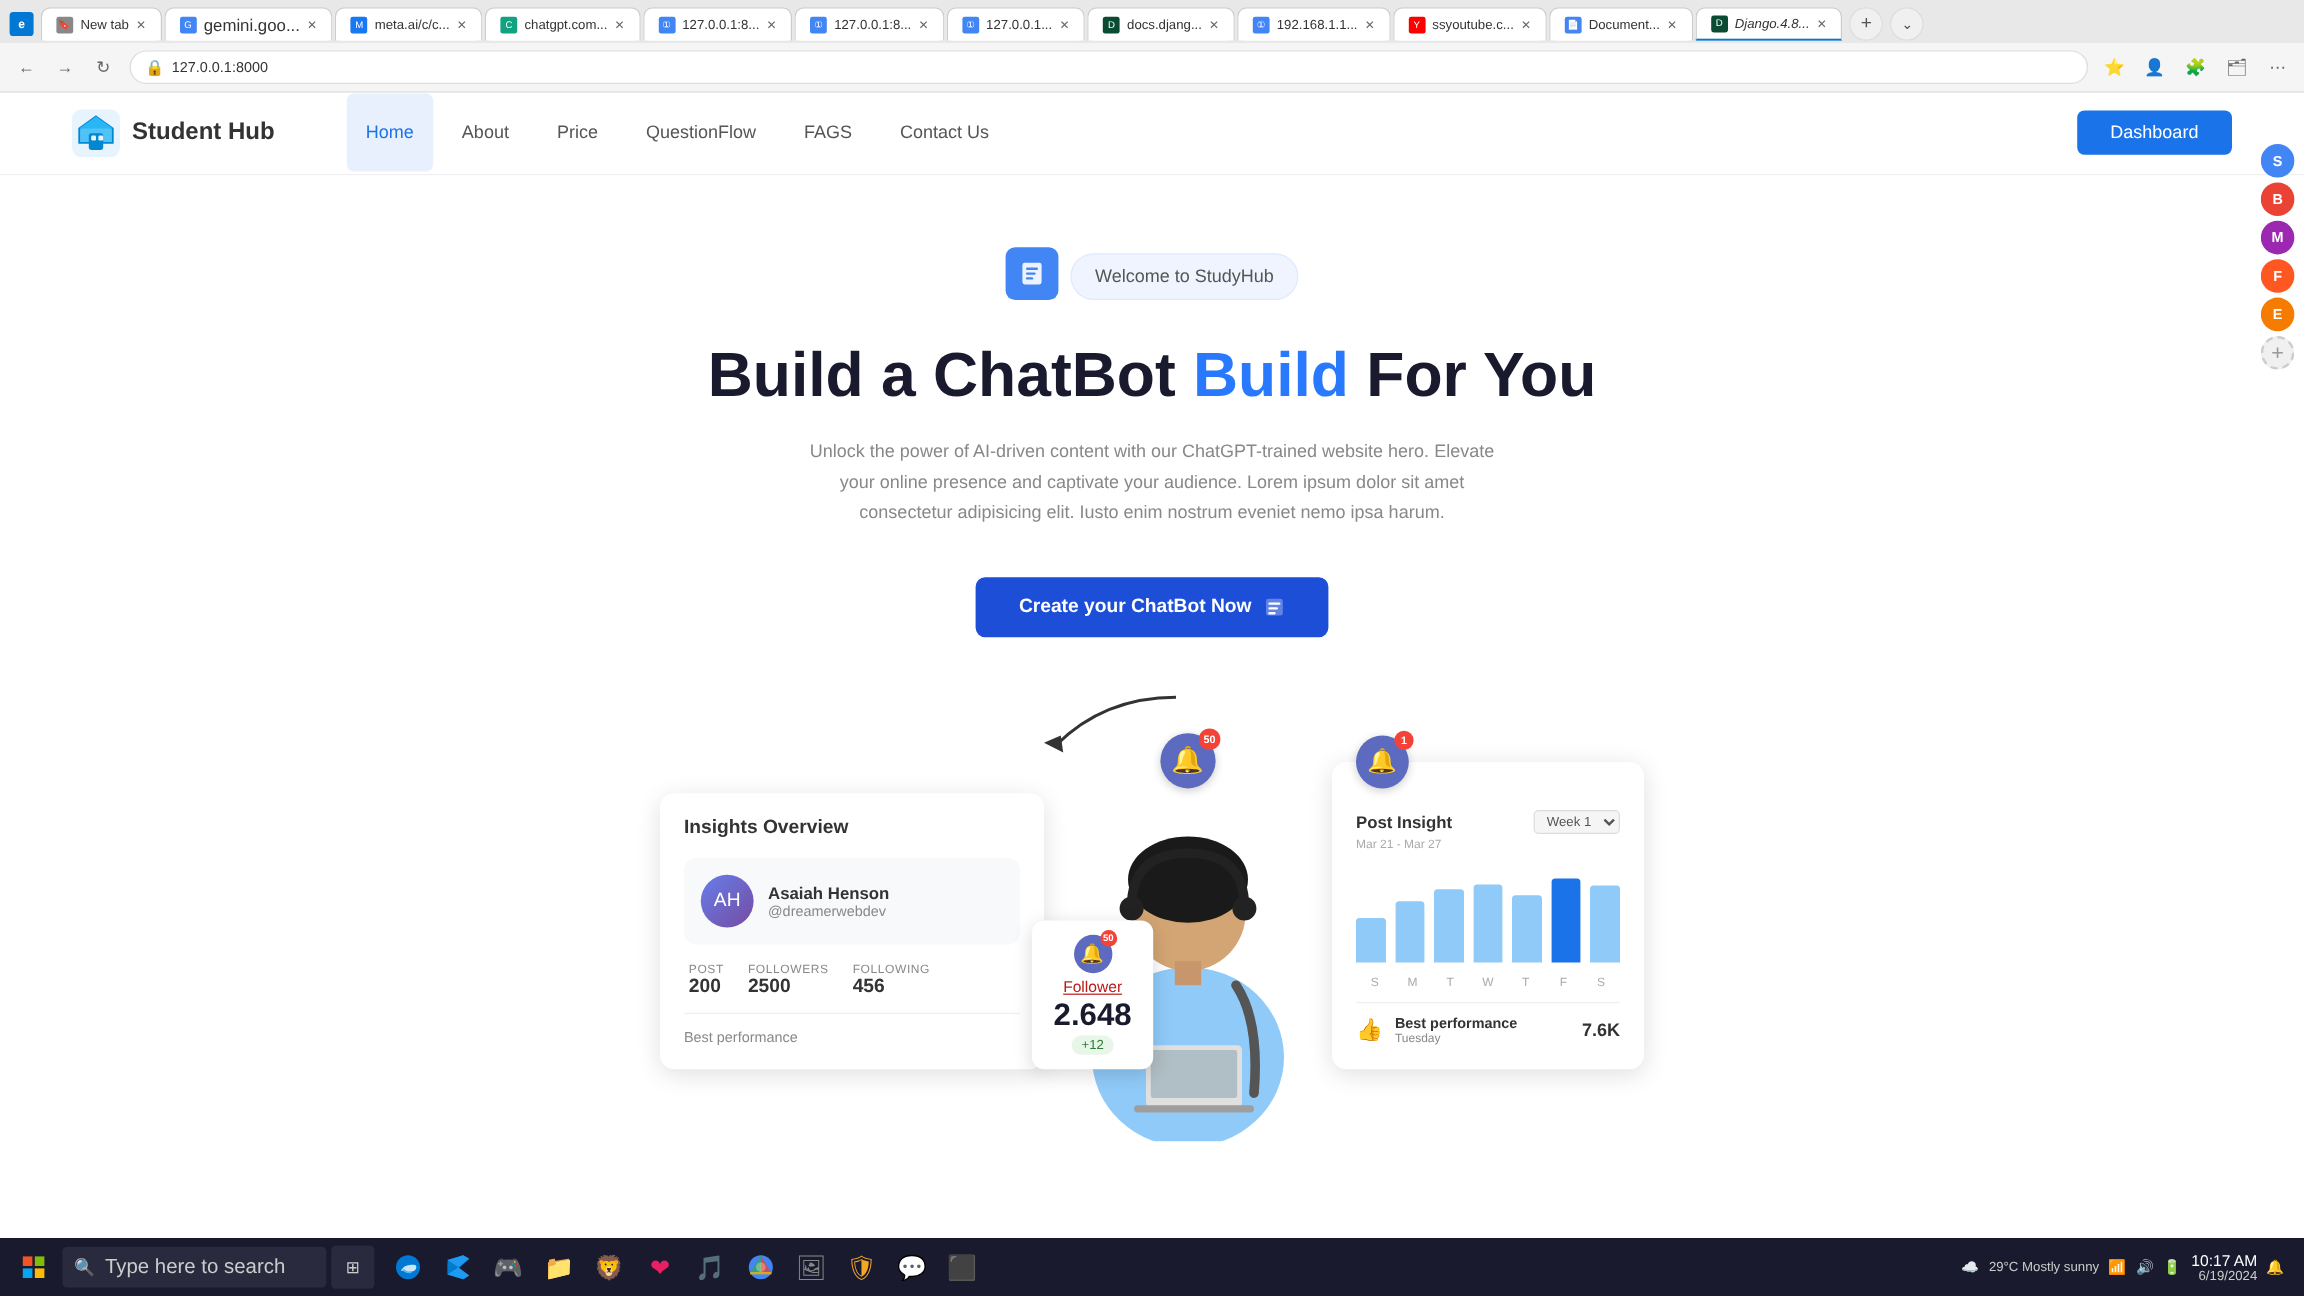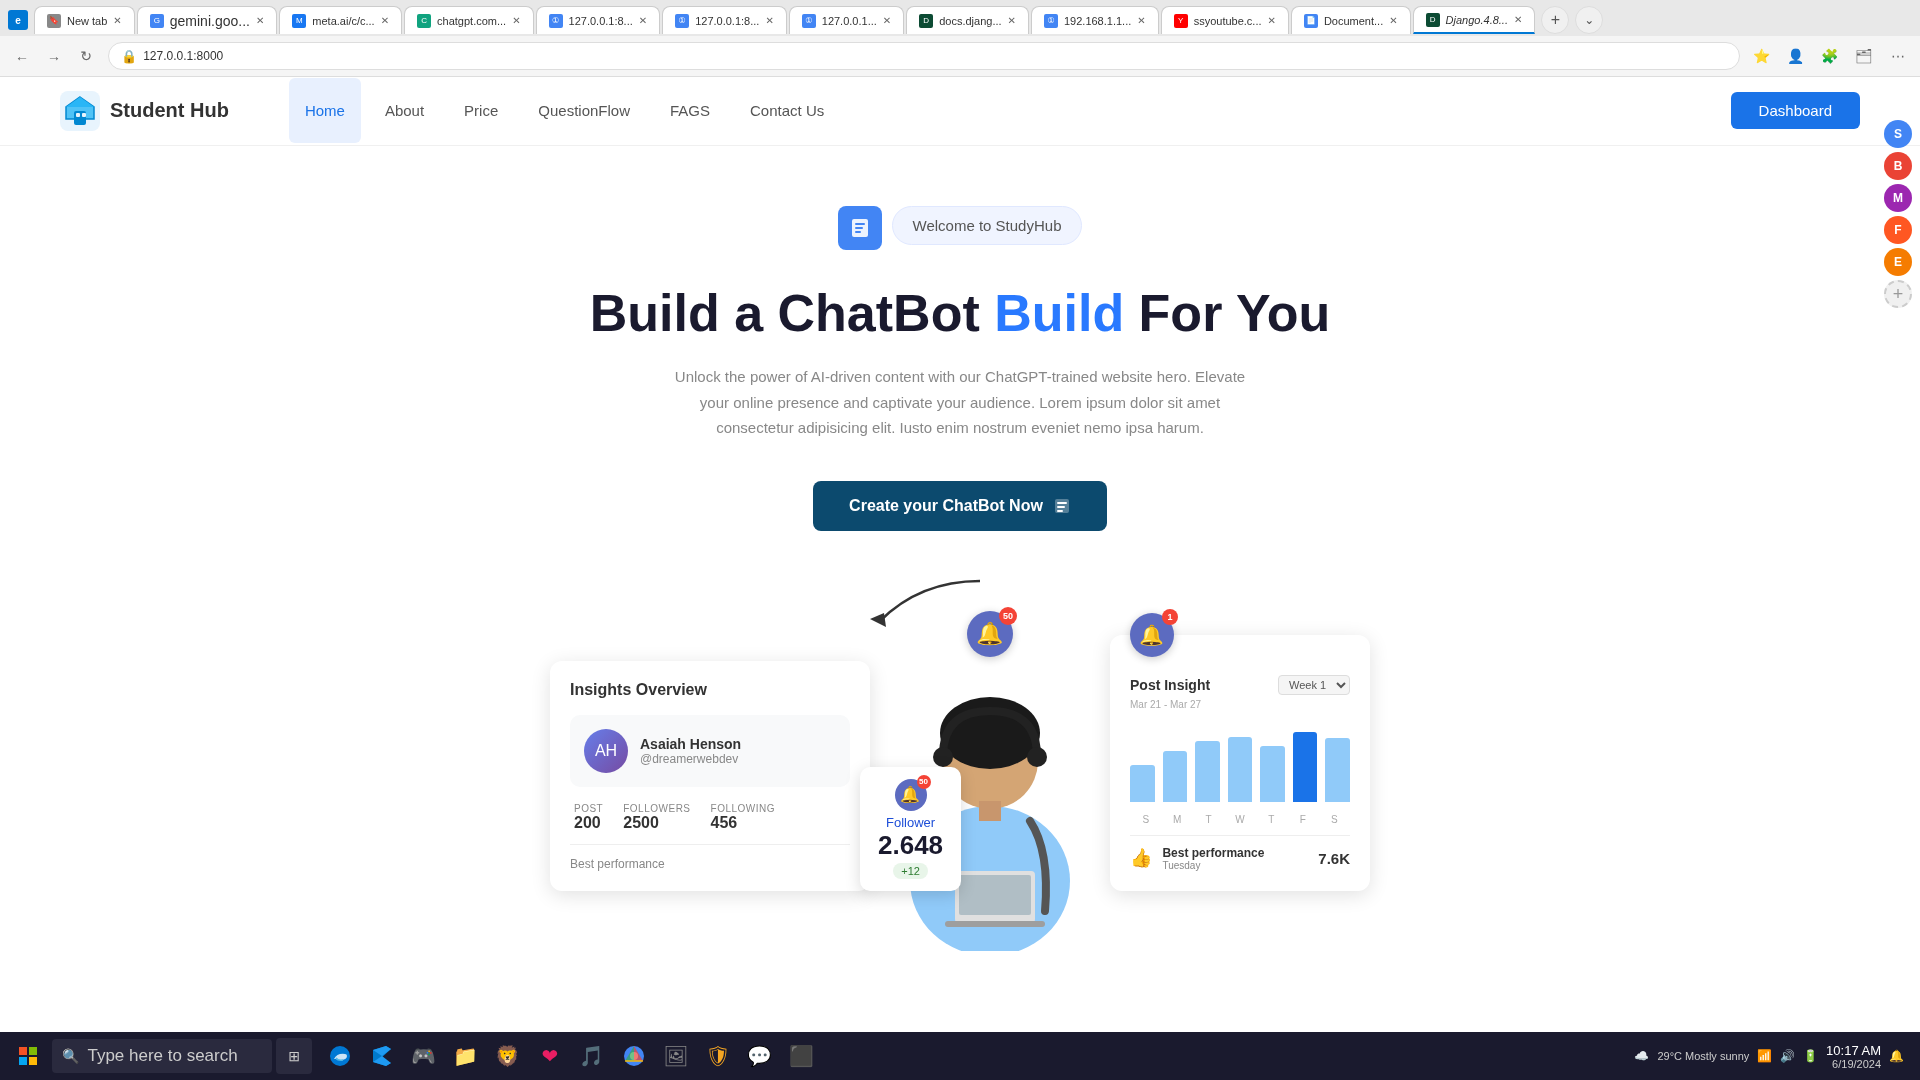--- a/index.html
+++ b/index.html
@@ -156,21 +156,21 @@
       cursor: pointer;
     }
 
     
     .hero {
       text-align: center;
       padding: 60px 20px 40px;
     }
     .welcome-badge {
       display: inline-flex;
-      align-items: flex-start;
+      align-items: flex-end;
       gap: 10px;
       margin-bottom: 32px;
     }
     .badge-icon {
       width: 44px; height: 44px;
       background: #4285f4;
       border-radius: 8px;
       display: flex; align-items: center; justify-content: center;
       color: #fff; font-size: 20px;
     }
@@ -191,21 +191,21 @@
     }
     .hero-title .highlight { color: #2979ff; }
     .hero-description {
       font-size: 15px;
       color: #888;
       max-width: 600px;
       margin: 0 auto 40px;
       line-height: 1.7;
     }
     .cta-button {
-      background: #0c4a6e;
+      background: #1d4ed8;
       color: #fff;
       padding: 16px 36px;
       border-radius: 8px;
       font-size: 16px;
       font-weight: 600;
       border: none;
       cursor: pointer;
       display: inline-flex;
       align-items: center;
       gap: 10px;
@@ -615,21 +615,21 @@
         </svg>
       </div>
 
       <div style="position:absolute;bottom:60px;left:10px;background:#fff;border-radius:10px;box-shadow:0 4px 16px rgba(0,0,0,0.15);padding:12px 18px;z-index:6;text-align:center;">
         <div style="position:relative;display:inline-block;margin-bottom:4px;">
           <div style="width:32px;height:32px;background:#5c6bc0;border-radius:50%;display:flex;align-items:center;justify-content:center;color:#fff;font-size:16px;position:relative;">
             🔔
             <div style="position:absolute;top:-4px;right:-4px;background:#f44336;color:#fff;font-size:8px;width:14px;height:14px;border-radius:50%;display:flex;align-items:center;justify-content:center;font-weight:bold;">50</div>
           </div>
         </div>
-        <div style="font-size:13px;color:#1d4ed8;">Follower</div>
+        <div style="font-size:13px;color:#b91c1c;text-decoration:underline;">Follower</div>
         <div style="font-size:26px;font-weight:700;color:#1a1a2e;">2.648</div>
         <div style="background:#e8f5e9;color:#2e7d32;font-size:11px;padding:2px 8px;border-radius:10px;display:inline-block;margin-top:2px;">
           <span>+12</span>
         </div>
       </div>
     </div>
 
     <div class="post-insight-card" style="position:relative;">
 
       <div style="position:absolute;top:-22px;left:20px;">

